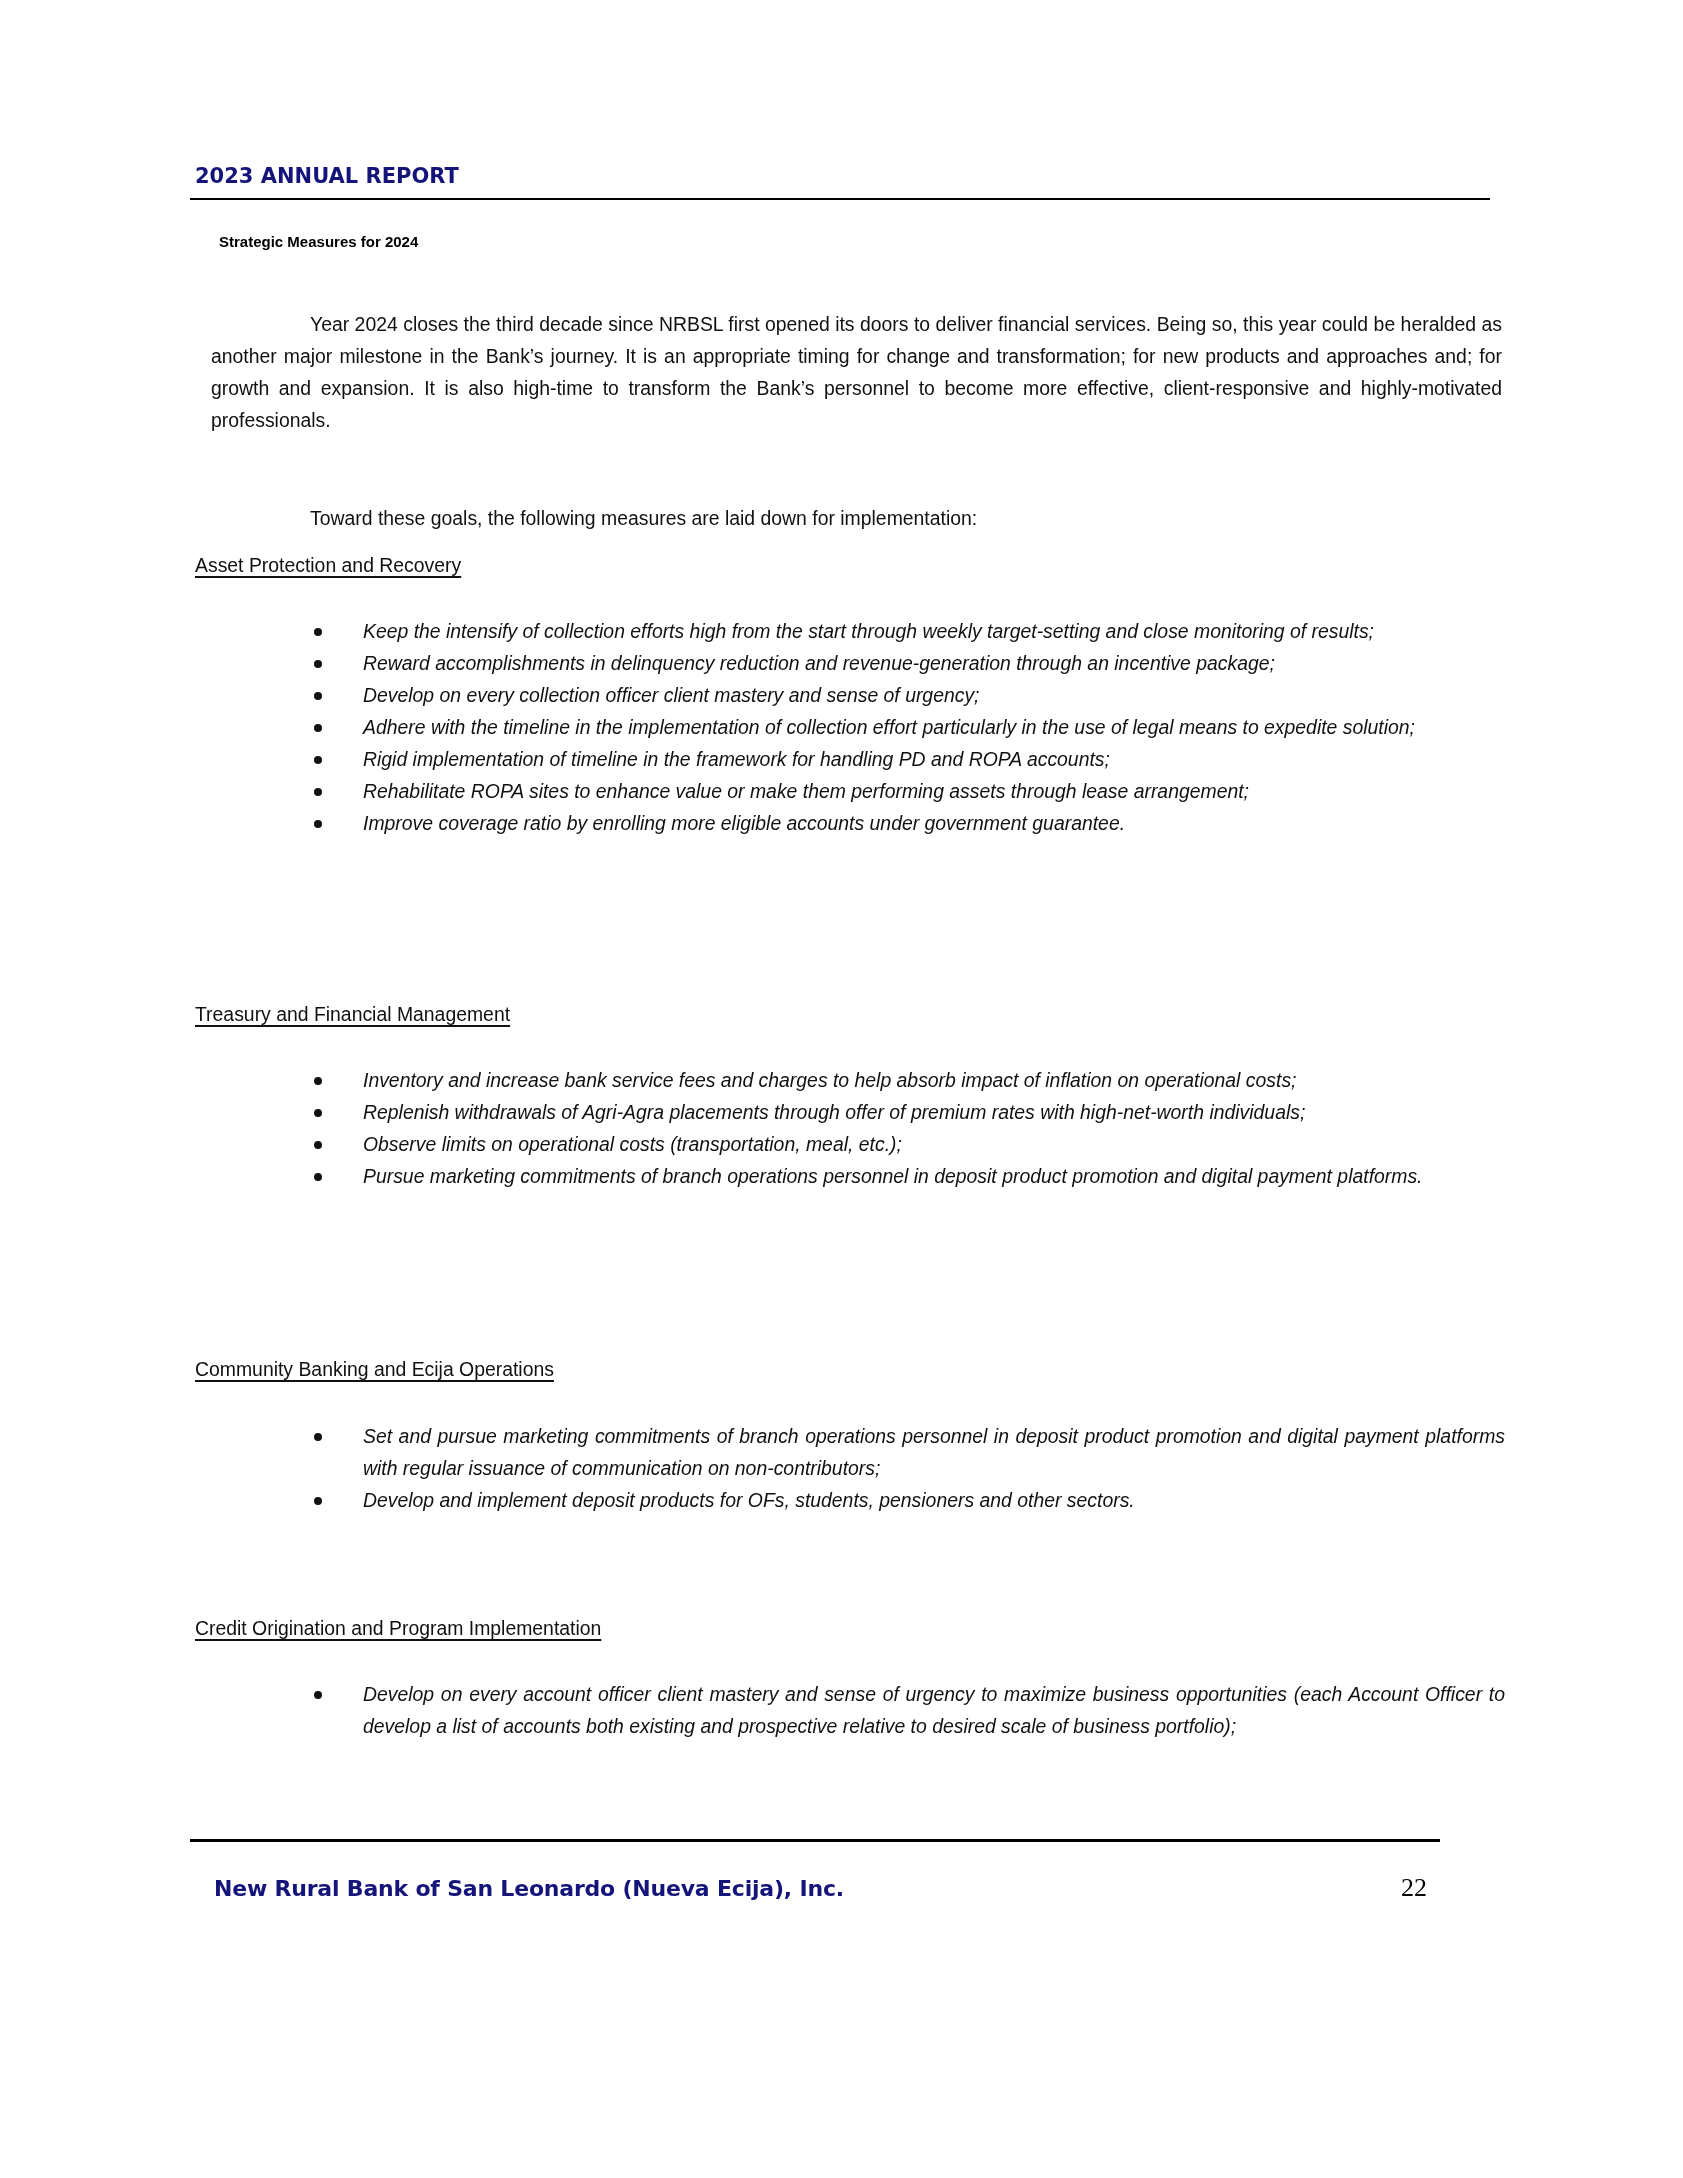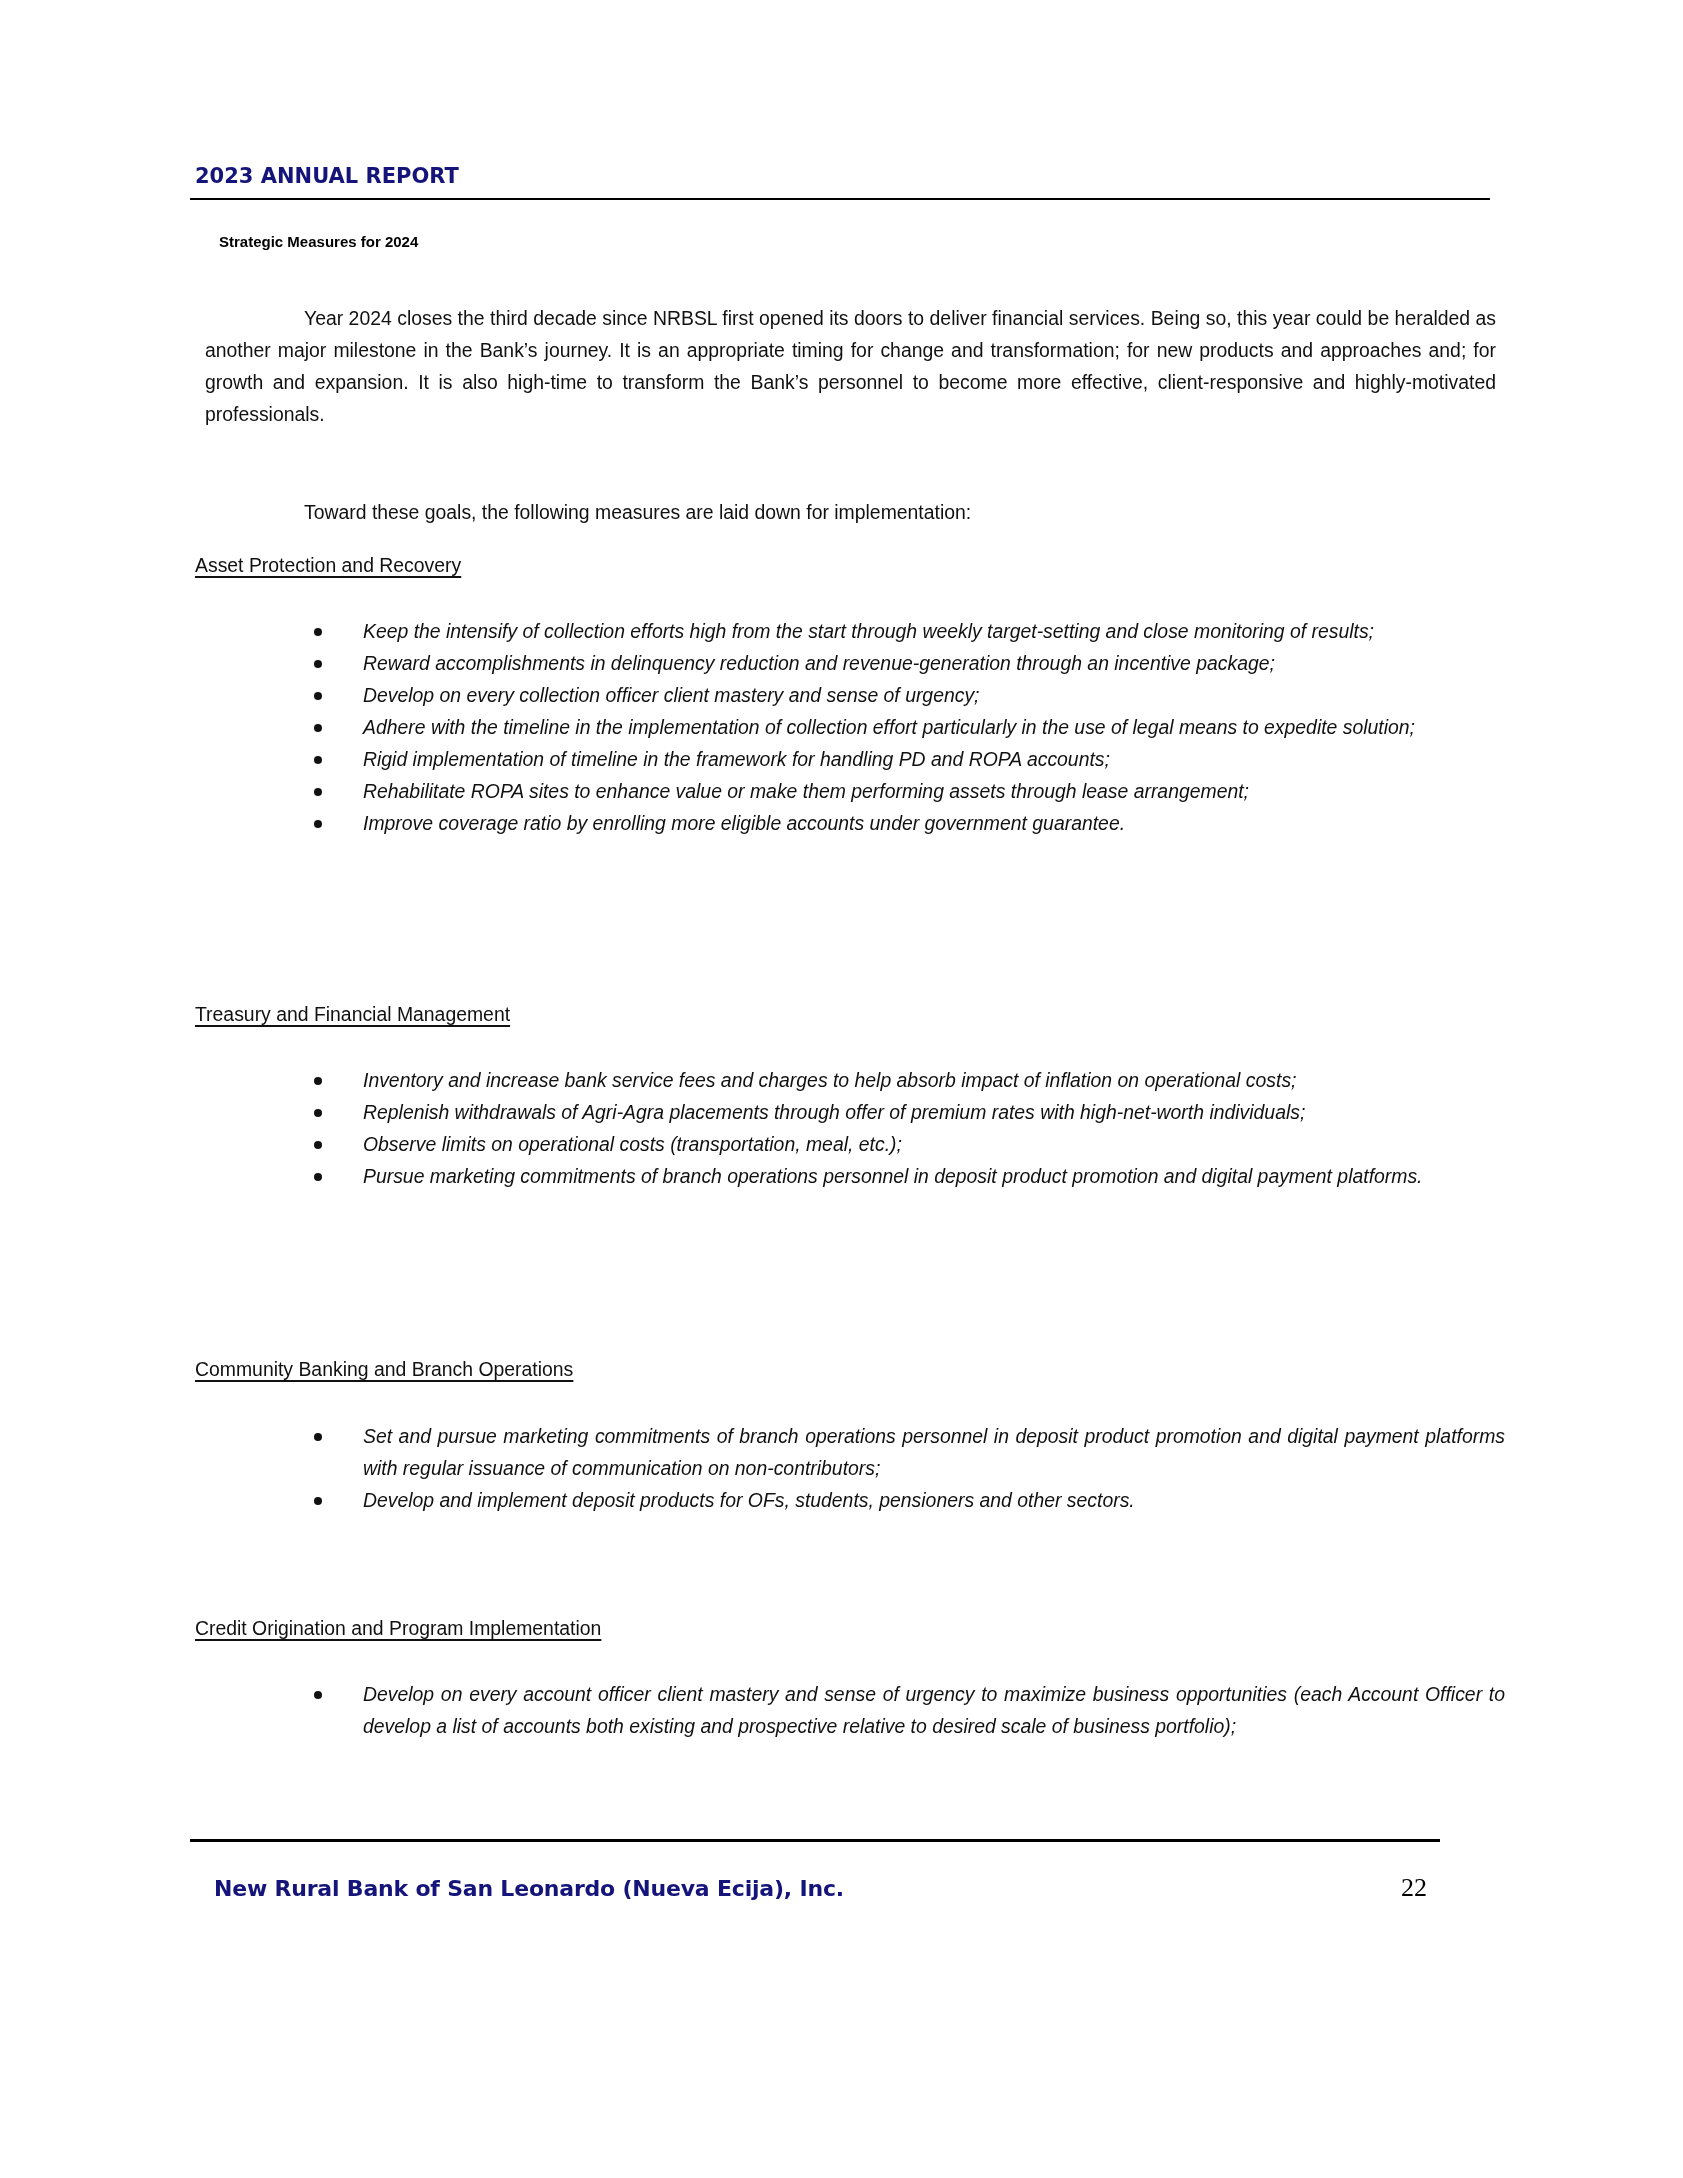--- a/index.html
+++ b/index.html
@@ -24,21 +24,21 @@
   .body-text {
     font-family: "Liberation Sans", sans-serif; font-size: 19.4px; color: #111;
     line-height: 32px;
   }
   .section-title {
     position: absolute; left: 195px; top: 228px;
     font-family: "Liberation Sans", sans-serif; font-weight: bold; font-size: 15px;
     color: #000; line-height: 28px; white-space: nowrap; margin-left: 24px;
   }
   .para {
-    position: absolute; left: 195px; width: 1291px; text-align: justify; text-indent: 99px; margin: 10px;
+    position: absolute; left: 195px; width: 1291px; text-align: justify; text-indent: 99px; margin: 16px;
   }
   .para.last-line-left { text-align-last: left; }
   .sub-heading {
     position: absolute; left: 195px; white-space: nowrap; margin: 0;
     text-decoration: underline; text-decoration-thickness: 2px; text-underline-offset: 4px;
   }
   .bullets { position: absolute; left: 212px; width: 1291px; margin: 2px; padding: 0; list-style: none; font-style: italic; }
   .bullet-item { position: relative; padding-left: 149px; text-align: justify; }
   .bullet-dot {
     position: absolute; left: 100px; top: 13px; width: 8px; height: 8px; border-radius: 50%; background: #111;
@@ -69,21 +69,21 @@
   </ul>
 
   <p class="sub-heading body-text" style="top:998px;">Treasury and Financial Management</p>
   <ul class="bullets body-text" style="top:1062px;">
     <li class="bullet-item"><span class="bullet-dot"></span><span>Inventory and increase bank service fees and charges to help absorb impact of inflation on operational costs;</span></li>
     <li class="bullet-item"><span class="bullet-dot"></span><span>Replenish withdrawals of Agri-Agra placements through offer of premium rates with high-net-worth individuals;</span></li>
     <li class="bullet-item"><span class="bullet-dot"></span><span>Observe limits on operational costs (transportation, meal, etc.);</span></li>
     <li class="bullet-item"><span class="bullet-dot"></span><span>Pursue marketing commitments of branch operations personnel in deposit product promotion and digital payment platforms.</span></li>
   </ul>
 
-  <p class="sub-heading body-text" style="top:1353px;">Community Banking and Branch Operations</p>
+  <p class="sub-heading body-text" style="top:1353px;">Community Banking and Ecija Operations</p>
   <ul class="bullets body-text" style="top:1418px;">
     <li class="bullet-item"><span class="bullet-dot"></span><span>Set and pursue marketing commitments of branch operations personnel in deposit product promotion and digital payment platforms with regular issuance of communication on non-contributors;</span></li>
     <li class="bullet-item"><span class="bullet-dot"></span><span>Develop and implement deposit products for OFs, students, pensioners and other sectors.</span></li>
   </ul>
 
   <p class="sub-heading body-text" style="top:1612px;">Credit Origination and Program Implementation</p>
   <ul class="bullets body-text" style="top:1676px;">
     <li class="bullet-item"><span class="bullet-dot"></span><span>Develop on every account officer client mastery and sense of urgency to maximize business opportunities (each Account Officer to develop a list of accounts both existing and prospective relative to desired scale of business portfolio);</span></li>
   </ul>
 

